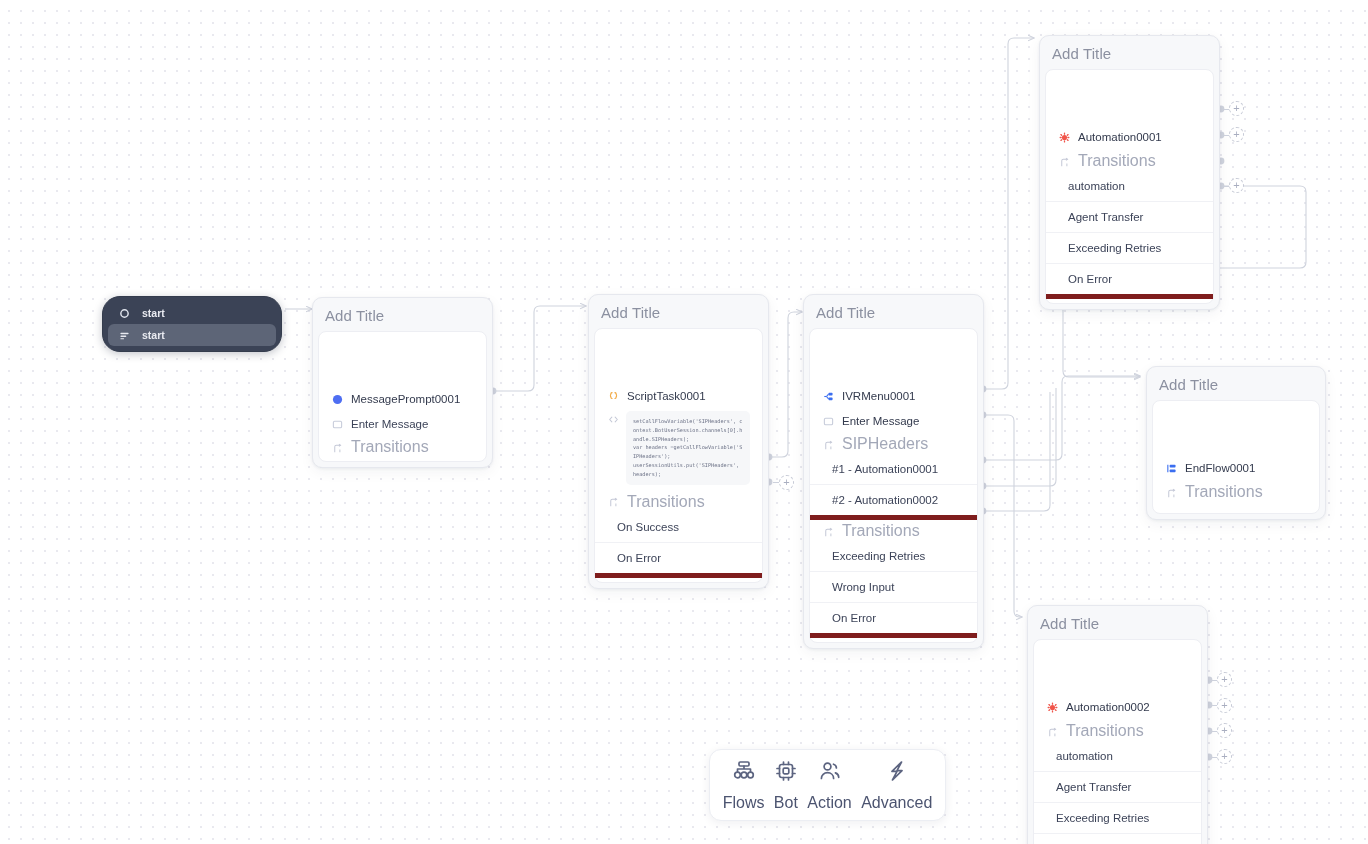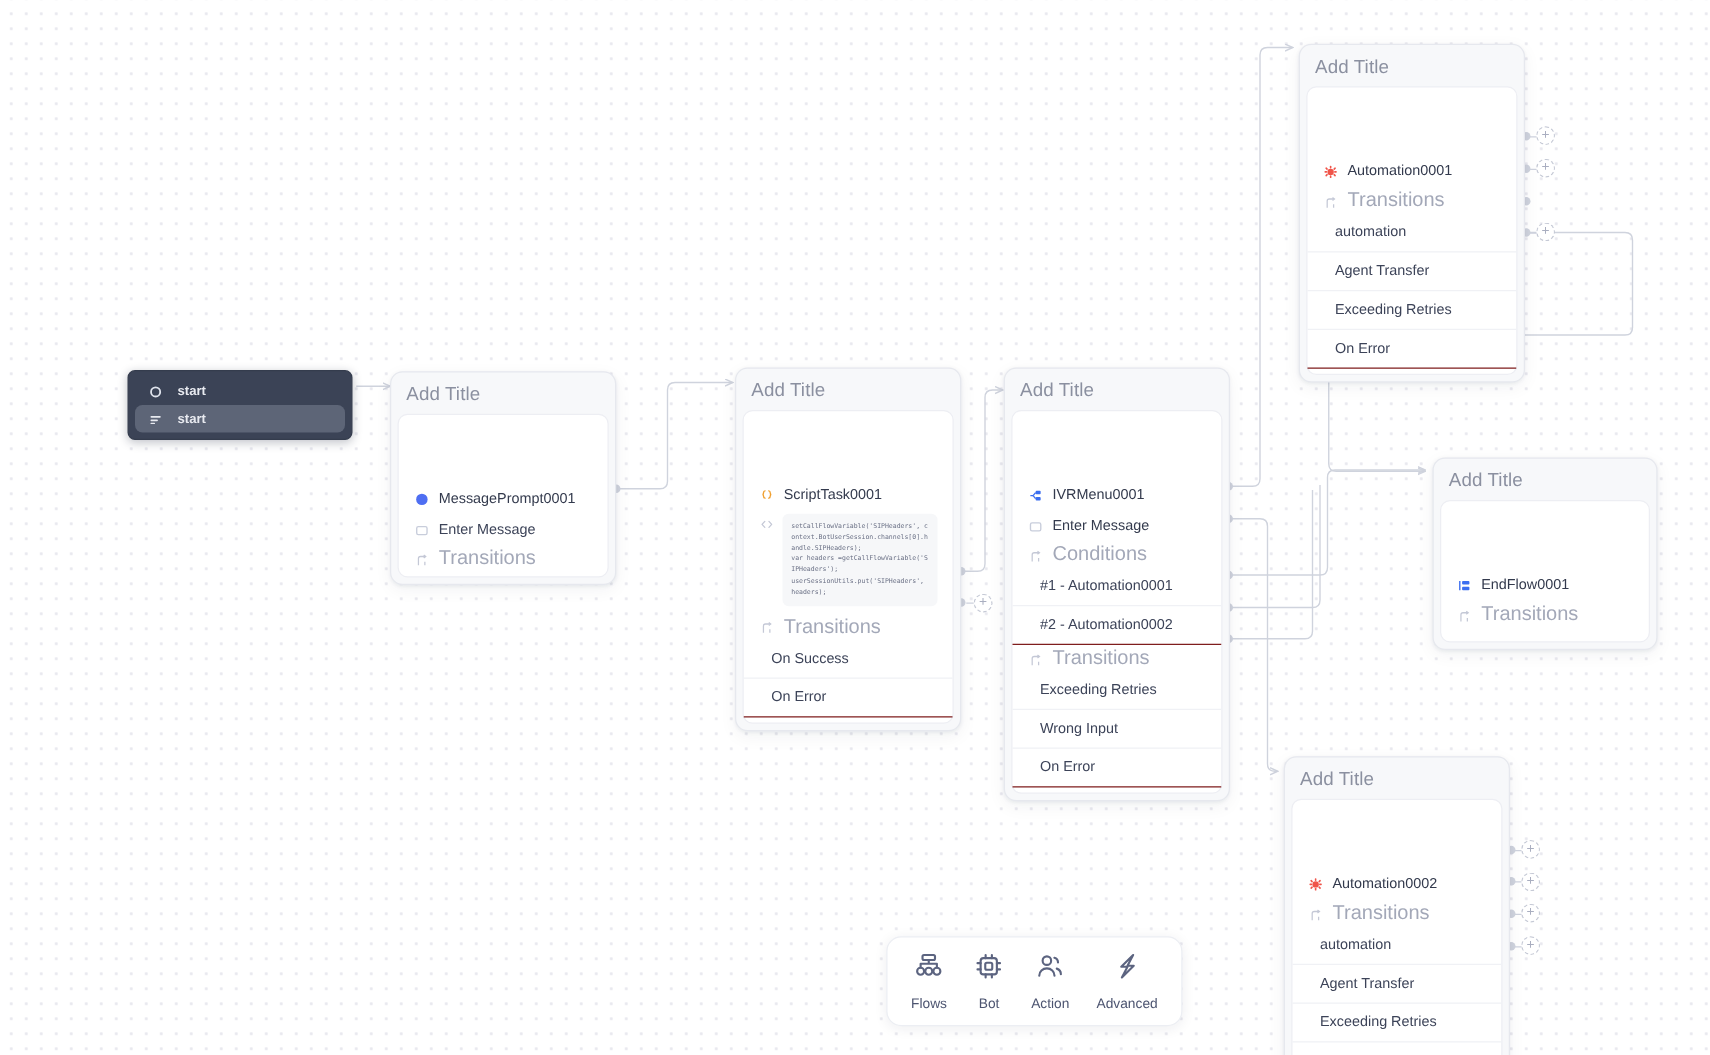--- a/index.html
+++ b/index.html
@@ -52,30 +52,30 @@
   }
   .row.head { padding-top: 4px; padding-bottom: 6px; margin-top: 48px; }
   .row.muted { color: #a3a8b8; font-size: 16px; padding-top: 4px; padding-bottom: 3px; align-items: flex-end; }
   .row.item {
     color: #3c4358;
     font-size: 11.5px;
     padding: 8px 12px 8px 22px;
     border-bottom: 1px solid #f0f1f5;
     text-align: center;
   }
-  .row.item.last { border-bottom: 1px solid #7f1d1d; }
+  .row.item.last { border-bottom: 5px solid #7f1d1d; }
   .ico { width: 12px; height: 12px; flex: 0 0 12px; display:inline-flex; align-items:center; justify-content:center; }
   .ico svg { display:block; }
 
   
   #start-node {
     position: absolute;
     background: #3b4356;
     border: 1px solid #343c4d;
-    border-radius: 6px;
+    border-radius: 18px;
     padding: 5px;
     box-shadow: 0 2px 8px rgba(20,28,50,.25);
   }
   .start-row {
     display: flex; align-items: center; gap: 12px;
     padding: 5px 10px;
     font-size: 10.5px; font-weight: bold;
     color: #e8eaf0;
     border-radius: 6px;
   }
@@ -122,21 +122,21 @@
     border-radius: 12px;
     box-shadow: 0 2px 10px rgba(25,35,60,.07);
     display: flex; align-items: center; justify-content: space-around;
     padding: 0 8px;
   }
   .tool {
     display: flex; flex-direction: column; align-items: center; gap: 7px;
     color: #5c6480;
     cursor: pointer;
   }
-  .tool-label { font-size: 11px; color: #4c5470; }
+  .tool-label { font-size: 16px; color: #4c5470; }
 </style>
 </head>
 <body>
 
 <div id="canvas">
 
   <svg id="edges" viewBox="0 0 1368 844">
     <defs>
       <marker id="arrow" markerWidth="7" markerHeight="7" refX="6" refY="3.2" orient="auto" markerUnits="userSpaceOnUse">
         <path d="M0,0.4 L6.2,3.2 L0,6" fill="none" stroke="#cfd3dd" stroke-width="1.1"></path>
@@ -302,21 +302,21 @@
         <span>Enter Message</span>
       </div>
       <div class="row muted">
         <span class="ico">
           <svg width="11" height="11" viewBox="0 0 12 12" fill="none" stroke="#c4c8d6" stroke-width="1.1">
             <path d="M3 10V4.2A1.8 1.8 0 0 1 4.8 2.4H9"></path>
               <path d="M7.6 1.2 9.3 2.4 7.6 3.6"></path>
               <path d="M8.6 10V7"></path>
           </svg>
         </span>
-        <span>Conditions</span>
+        <span>SIPHeaders</span>
       </div>
       <div class="row item">
         <span>#1 - Automation0001</span>
       </div>
       <div class="row item last">
         <span>#2 - Automation0002</span>
       </div>
       <div class="row muted">
         <span class="ico">
           <svg width="11" height="11" viewBox="0 0 12 12" fill="none" stroke="#c4c8d6" stroke-width="1.1">

